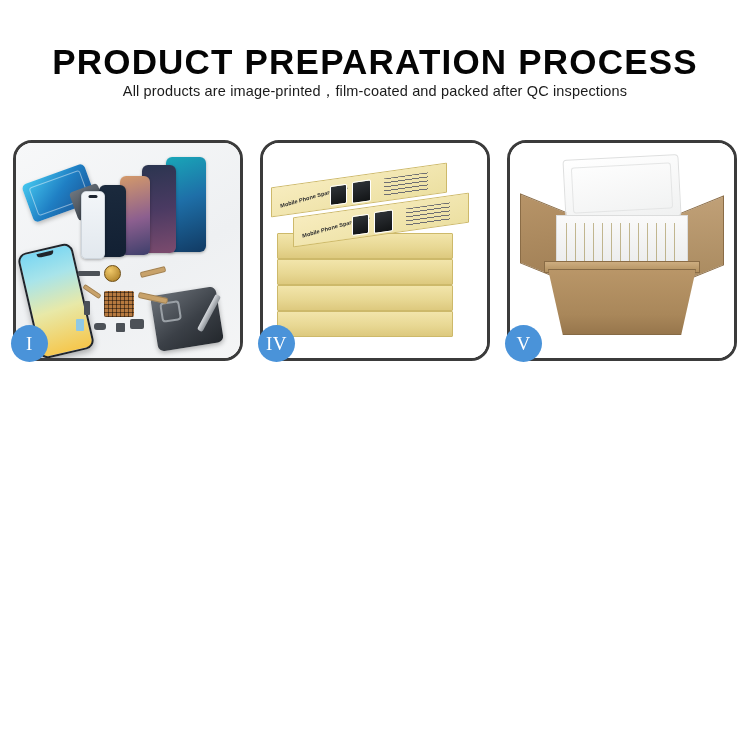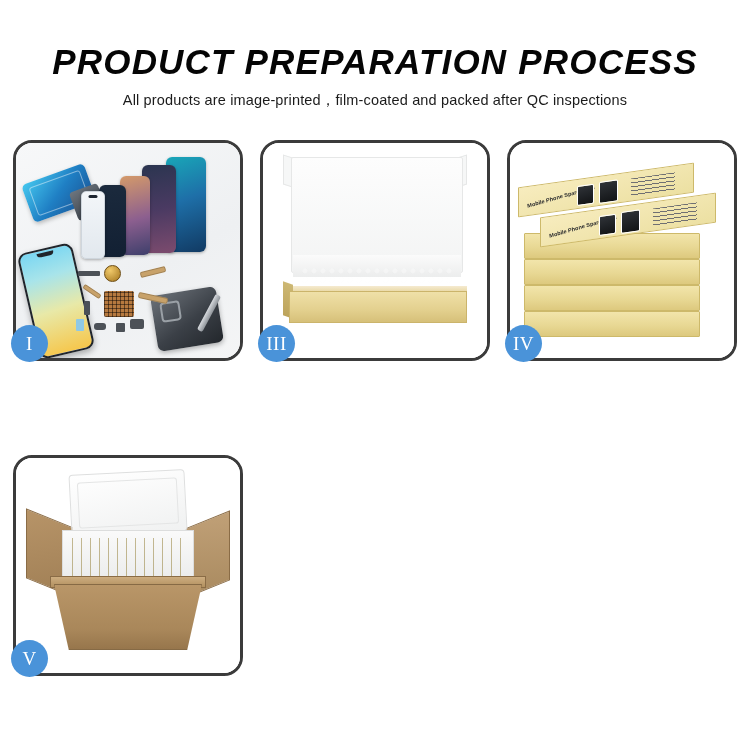--- a/index.html
+++ b/index.html
@@ -29,25 +29,23 @@
   }
 
   .title {
     font-family: "Liberation Sans", sans-serif;
     font-size: 35px;
     font-weight: 700;
     letter-spacing: 1.2px;
     color: #050505;
     line-height: 40px;
     white-space: nowrap;
-    font-style: italic;
   }
 
   .subtitle {
-    margin-top: 9px;
     font-family: "Liberation Sans", sans-serif;
     font-size: 14.5px;
     font-weight: 400;
     color: #1b1b1b;
     letter-spacing: 0.15px;
     line-height: 18px;
     white-space: nowrap;
   }
 
   
@@ -401,33 +399,20 @@
         <div class="flex-cable" style="left:124px; top:126px; width:26px; height:6px; transform:rotate(-14deg);"></div>
         <div class="flex-cable" style="left:122px; top:152px; width:30px; height:6px; transform:rotate(12deg);"></div>
         <div class="flex-cable" style="left:66px; top:146px; width:20px; height:5px; transform:rotate(34deg);"></div>
 
         <div class="tweezer"></div>
       </div>
       <div class="badge">I</div>
     </div>
 
 
-    <div class="panel">
-      <div class="panel-clip p3">
-        <div class="lid-flap-l"></div>
-        <div class="lid-flap-r"></div>
-        <div class="lid-in"></div>
-        <div class="foam-layer"></div>
-        <div class="box-contents"></div>
-        <div class="box-rim"></div>
-        <div class="box-side-l"></div>
-        <div class="box-front"></div>
-      </div>
-      <div class="badge">III</div>
-    </div>
 
     <div class="panel">
       <div class="panel-clip p4">
         <div class="stack">
 
           <div class="sbox" style="left:6px; top:150px; width:176px; height:26px;"></div>
           <div class="sbox" style="left:6px; top:124px; width:176px; height:26px;"></div>
           <div class="sbox" style="left:6px; top:98px;  width:176px; height:26px;"></div>
           <div class="sbox" style="left:6px; top:72px;  width:176px; height:26px;"></div>
 

